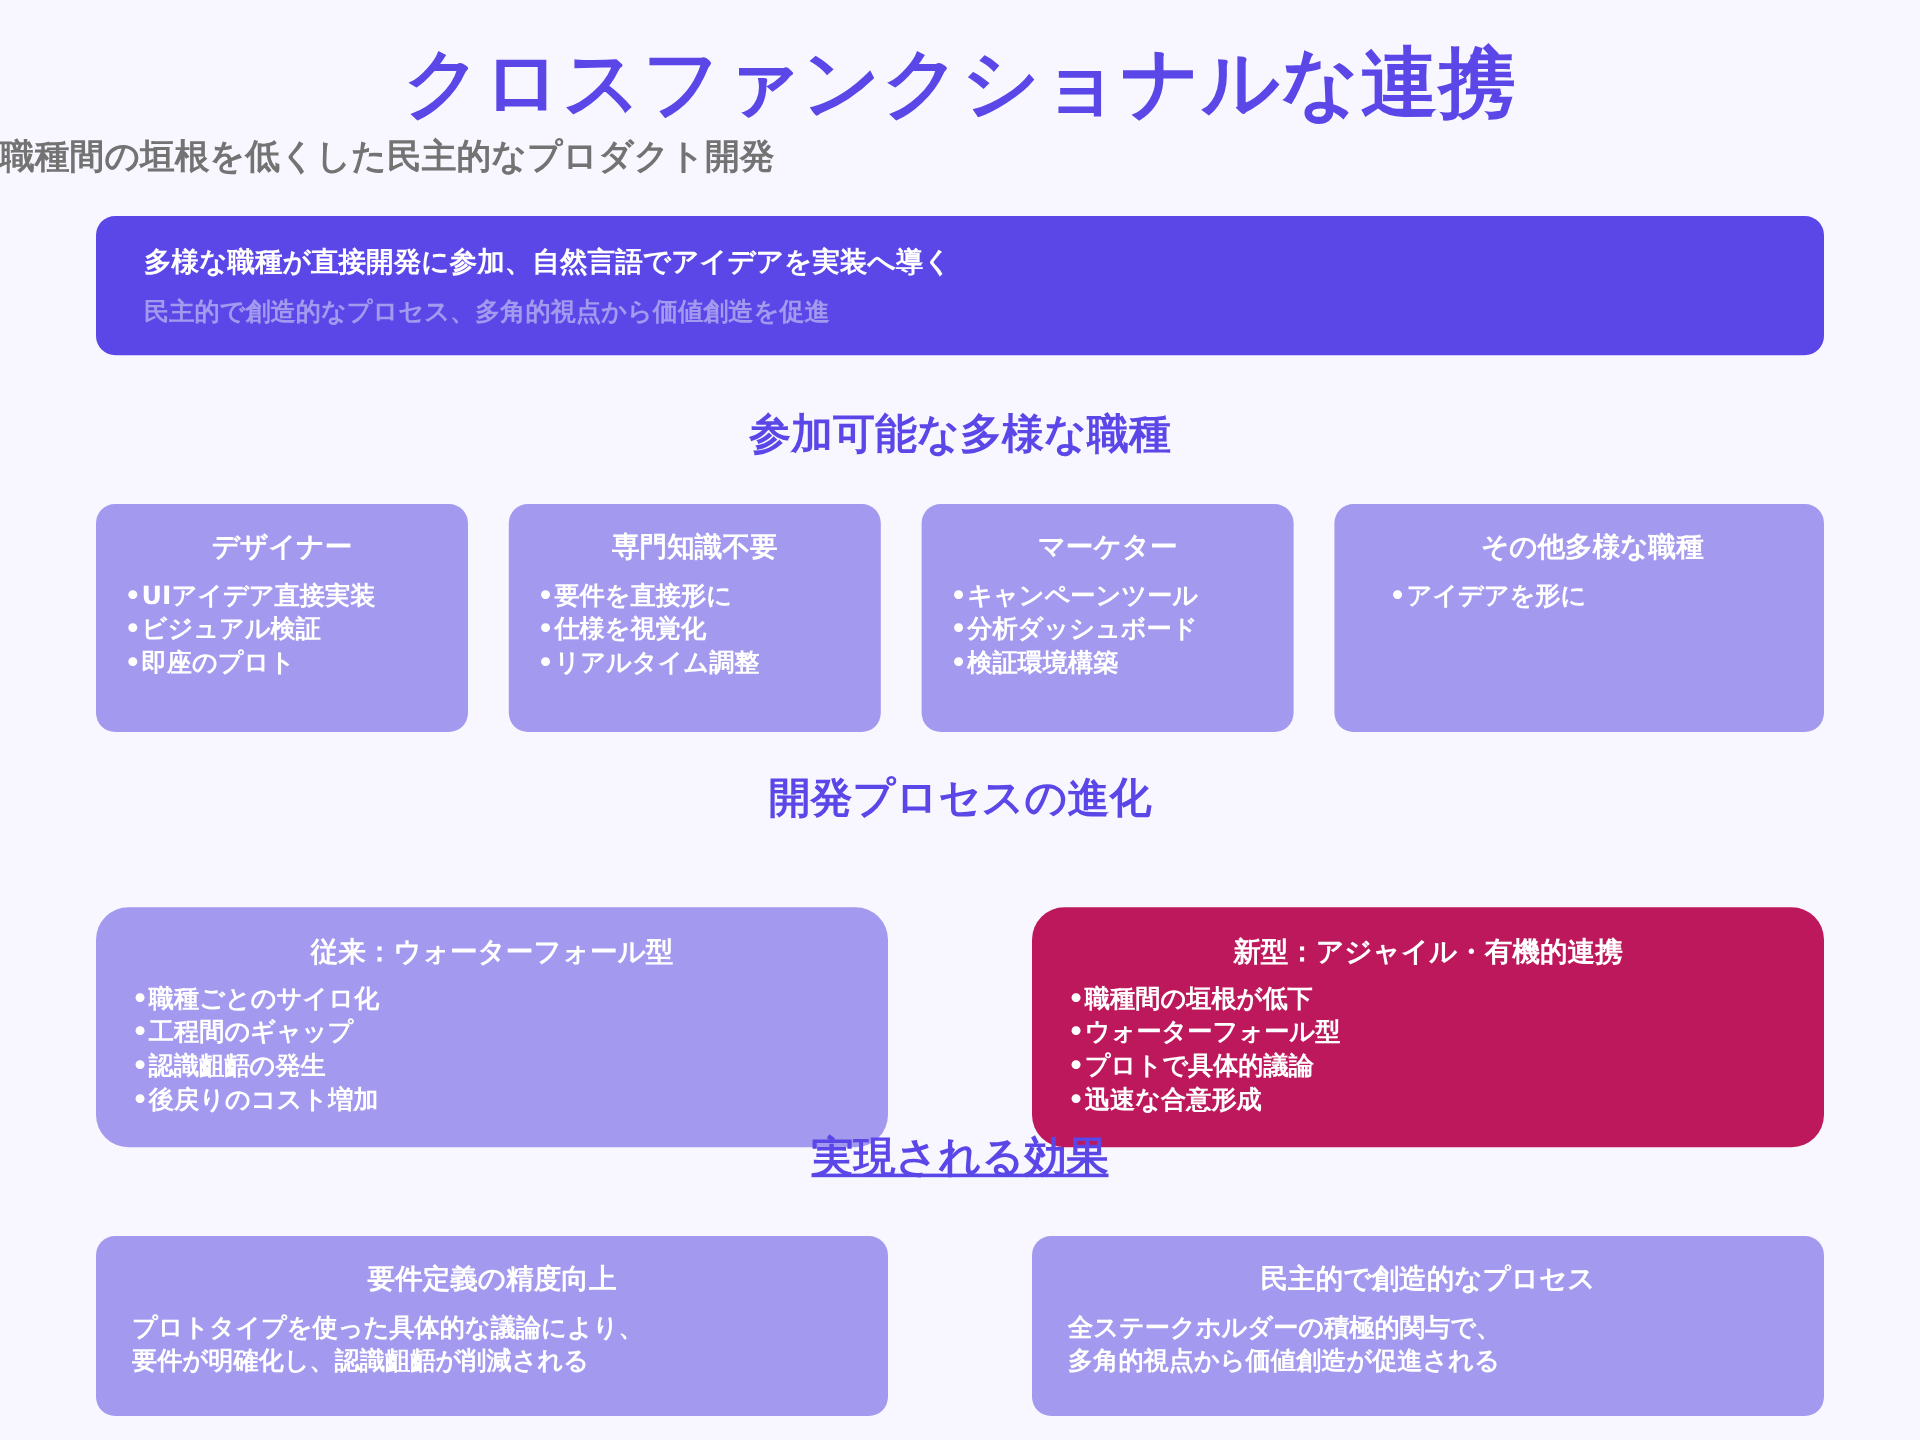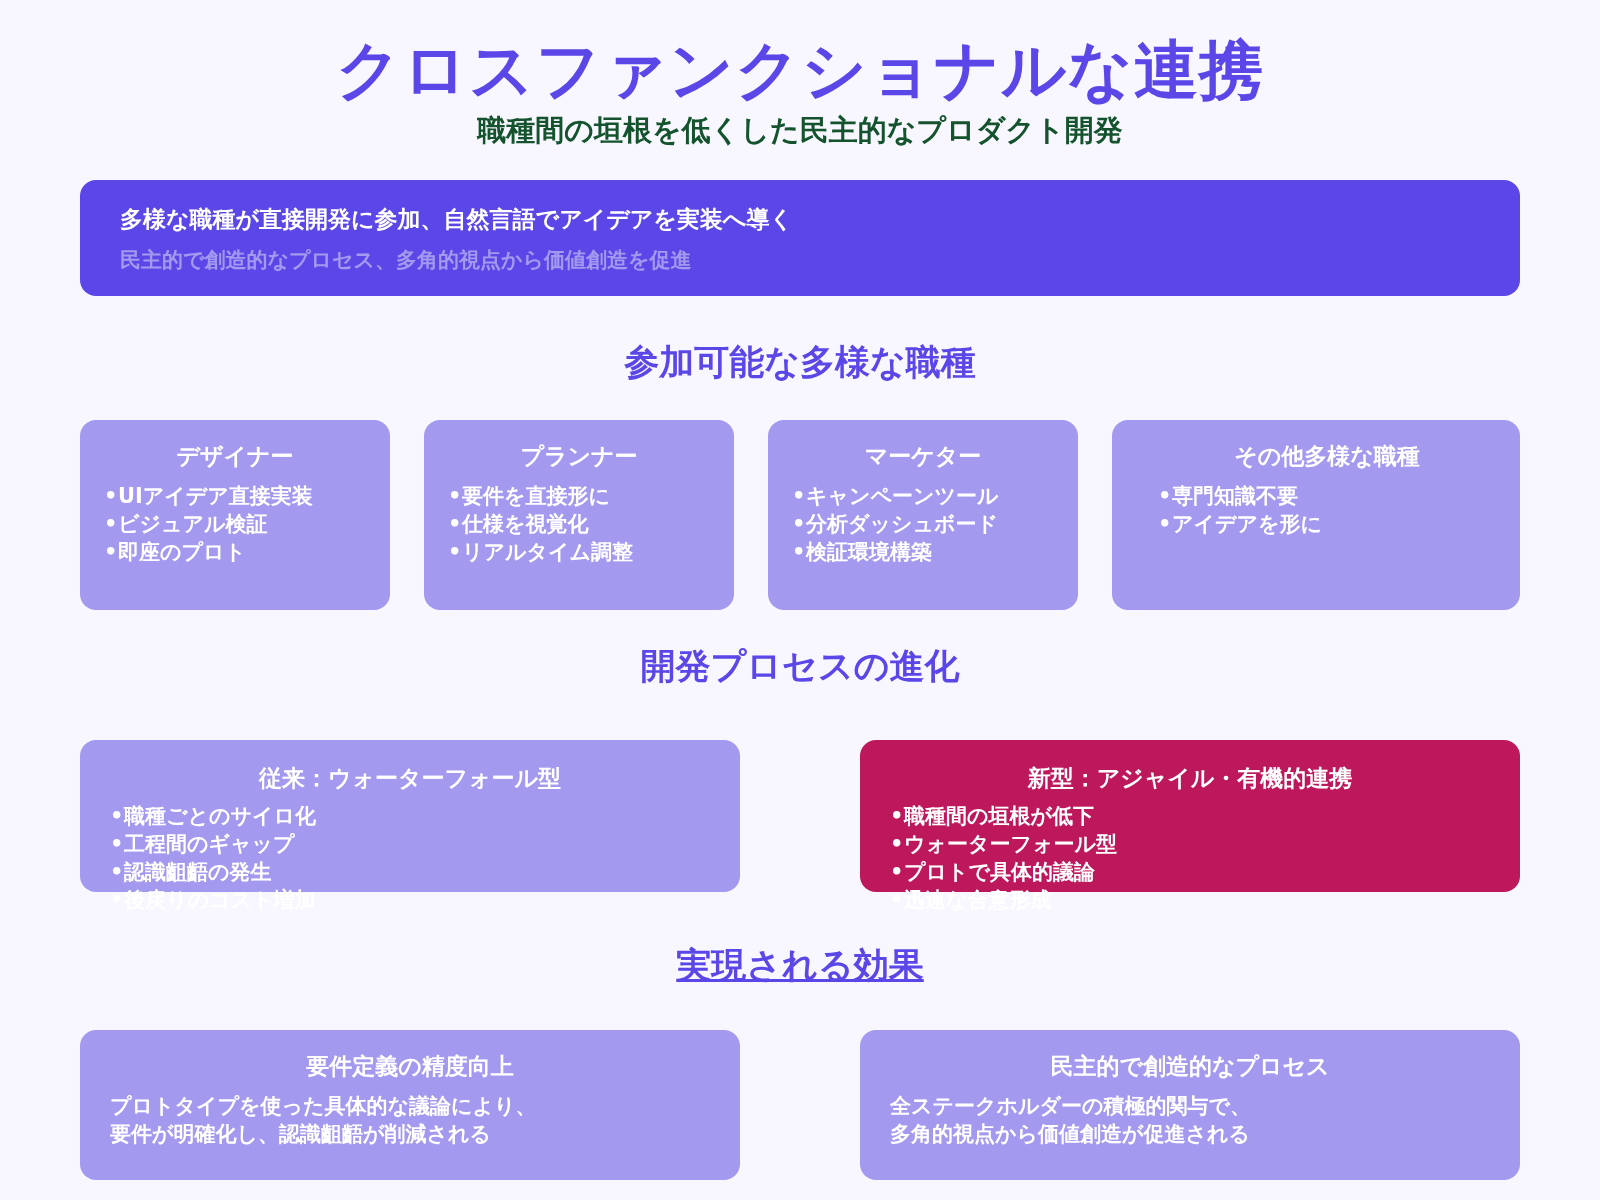--- a/index.html
+++ b/index.html
@@ -11,22 +11,22 @@
     }
     .page { position: relative; width: 1600px; height: 1200px; }
 
     .title {
       position: absolute; left: 0; top: 30px; width: 1600px;
       text-align: center; font-size: 64px; font-weight: bold;
       color: #5b47e8; line-height: 80px; letter-spacing: 1px;
     }
     .subtitle {
       position: absolute; left: 0; top: 110px; width: 1600px;
-      text-align: center; font-size: 29px; font-weight: bold;
-      color: #14532d; line-height: 40px;
+      text-align: left; font-size: 29px; font-weight: bold;
+      color: #737373; line-height: 40px;
     }
 
     .banner {
       position: absolute; left: 80px; top: 180px; width: 1440px; height: 116px;
       background: #5b47e8; border-radius: 16px;
       padding: 22px 40px;
     }
     .banner-main {
       font-size: 23px; font-weight: bold; color: #ffffff; line-height: 34px;
     }
@@ -52,21 +52,21 @@
     .bullets li {
       font-size: 21px; line-height: 28px; white-space: nowrap;
     }
     .bullets li .dot { display: inline-block; width: 14px; }
     .card-desc { font-size: 21px; line-height: 28px; }
 
     
     .role { top: 420px; height: 190px; padding: 20px 24px; }
     .role .card-title { margin-bottom: 10px; }
     
-    .proc { top: 740px; height: 152px; padding: 22px 30px; }
+    .proc { top: 756px; height: 200px; padding: 22px 30px; border-radius: 27px; }
     .proc .card-title { margin-bottom: 8px; }
     
     .eff { top: 1030px; height: 150px; padding: 20px 30px; }
     .eff .card-title { margin-bottom: 10px; }
   </style>
 </head>
 <body>
 
 <div class="page">
 
@@ -83,41 +83,40 @@
   <div class="card role" style="left:80px; width:310px;">
     <div class="card-title">デザイナー</div>
     <ul class="bullets">
       <li><span class="dot">•</span><span>UIアイデア直接実装</span></li>
       <li><span class="dot">•</span><span>ビジュアル検証</span></li>
       <li><span class="dot">•</span><span>即座のプロト</span></li>
     </ul>
   </div>
 
   <div class="card role" style="left:424px; width:310px;">
-    <div class="card-title">プランナー</div>
+    <div class="card-title">専門知識不要</div>
     <ul class="bullets">
       <li><span class="dot">•</span><span>要件を直接形に</span></li>
       <li><span class="dot">•</span><span>仕様を視覚化</span></li>
       <li><span class="dot">•</span><span>リアルタイム調整</span></li>
     </ul>
   </div>
 
   <div class="card role" style="left:768px; width:310px;">
     <div class="card-title">マーケター</div>
     <ul class="bullets">
       <li><span class="dot">•</span><span>キャンペーンツール</span></li>
       <li><span class="dot">•</span><span>分析ダッシュボード</span></li>
       <li><span class="dot">•</span><span>検証環境構築</span></li>
     </ul>
   </div>
 
   <div class="card role" style="left:1112px; width:408px; padding-left:46px;">
     <div class="card-title">その他多様な職種</div>
     <ul class="bullets">
-      <li><span class="dot">•</span><span>専門知識不要</span></li>
       <li><span class="dot">•</span><span>アイデアを形に</span></li>
     </ul>
   </div>
 
   <div class="section-heading" style="top:642px;">開発プロセスの進化</div>
 
   <div class="card proc" style="left:80px; width:660px;">
     <div class="card-title">従来：ウォーターフォール型</div>
     <ul class="bullets">
       <li><span class="dot">•</span><span>職種ごとのサイロ化</span></li>

